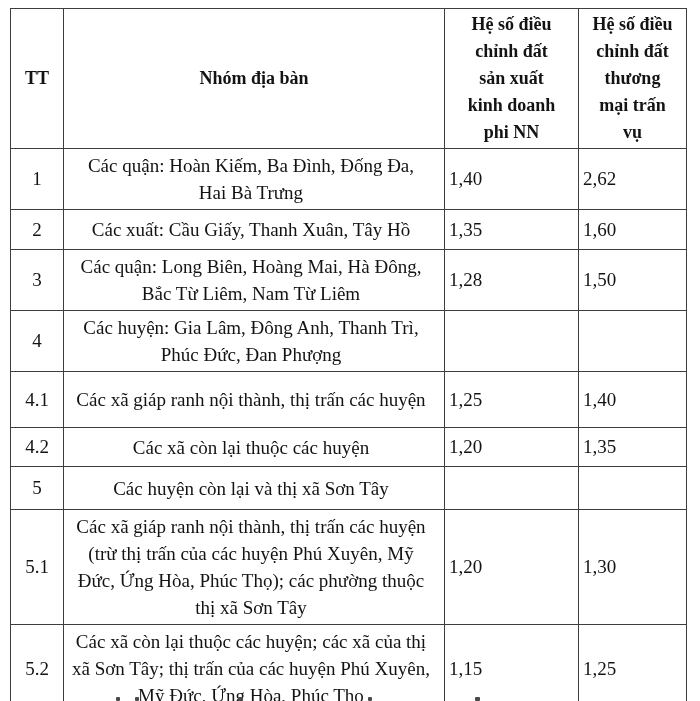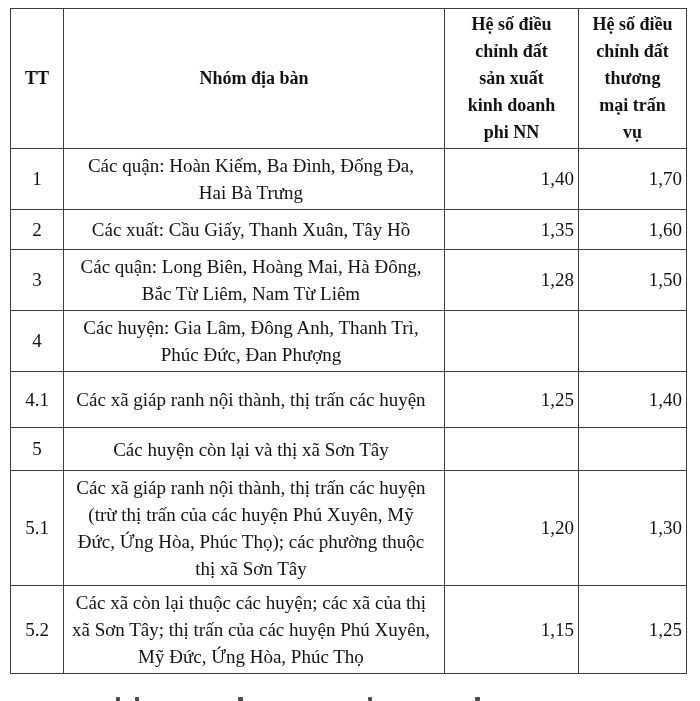--- a/index.html
+++ b/index.html
@@ -46,21 +46,21 @@
     font-size: 19px;
     padding: 2px 2px;
   }
   td.area-cell {
     text-align: center;
     font-size: 19px;
     line-height: 27px;
     padding: 3px 14px 3px 8px;
   }
   td.num-cell {
-    text-align: right;
+    text-align: left;
     font-size: 19px;
     padding: 2px 4px;
   }
   
   tr.h55  { height: 55px; }
   tr.h40  { height: 40px; }
   tr.h59  { height: 59px; }
   tr.h56  { height: 56px; padding-left: 20px; }
   tr.h39  { height: 39px; }
   tr.h43  { height: 43px; }
@@ -112,21 +112,21 @@
           <span class="hline">mại trấn</span>
           <span class="hline">vụ</span>
         </th>
       </tr>
     </thead>
     <tbody>
       <tr class="h55">
         <td class="tt-cell">1</td>
         <td class="area-cell">Các quận: Hoàn Kiếm, Ba Đình, Đống Đa, Hai Bà Trưng</td>
         <td class="num-cell">1,40</td>
-        <td class="num-cell">1,70</td>
+        <td class="num-cell">2,62</td>
       </tr>
       <tr class="h40">
         <td class="tt-cell">2</td>
         <td class="area-cell">Các xuất: Cầu Giấy, Thanh Xuân, Tây Hồ</td>
         <td class="num-cell">1,35</td>
         <td class="num-cell">1,60</td>
       </tr>
       <tr class="h55">
         <td class="tt-cell">3</td>
         <td class="area-cell">Các quận: Long Biên, Hoàng Mai, Hà Đông, Bắc Từ Liêm, Nam Từ Liêm</td>
@@ -137,20 +137,26 @@
         <td class="tt-cell">4</td>
         <td class="area-cell">Các huyện: Gia Lâm, Đông Anh, Thanh Trì, Phúc Đức, Đan Phượng</td>
         <td class="num-cell"></td>
         <td class="num-cell"></td>
       </tr>
       <tr class="h56">
         <td class="tt-cell">4.1</td>
         <td class="area-cell">Các xã giáp ranh nội thành, thị trấn các huyện</td>
         <td class="num-cell">1,25</td>
         <td class="num-cell">1,40</td>
+      </tr>
+      <tr class="h39">
+        <td class="tt-cell">4.2</td>
+        <td class="area-cell">Các xã còn lại thuộc các huyện</td>
+        <td class="num-cell">1,20</td>
+        <td class="num-cell">1,35</td>
       </tr>
       <tr class="h43">
         <td class="tt-cell">5</td>
         <td class="area-cell">Các huyện còn lại và thị xã Sơn Tây</td>
         <td class="num-cell"></td>
         <td class="num-cell"></td>
       </tr>
       <tr class="h110">
         <td class="tt-cell">5.1</td>
         <td class="area-cell">Các xã giáp ranh nội thành, thị trấn các huyện (trừ thị trấn của các huyện Phú Xuyên, Mỹ Đức, Ứng Hòa, Phúc Thọ); các phường thuộc thị xã Sơn Tây</td>

